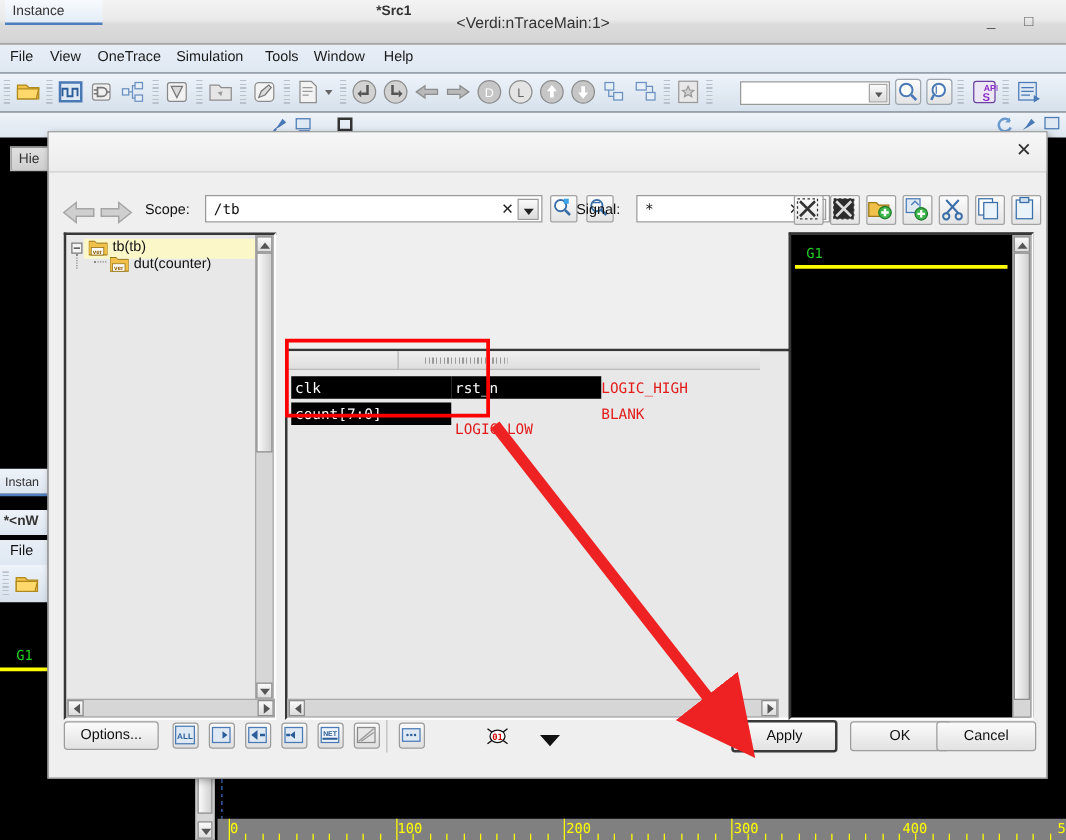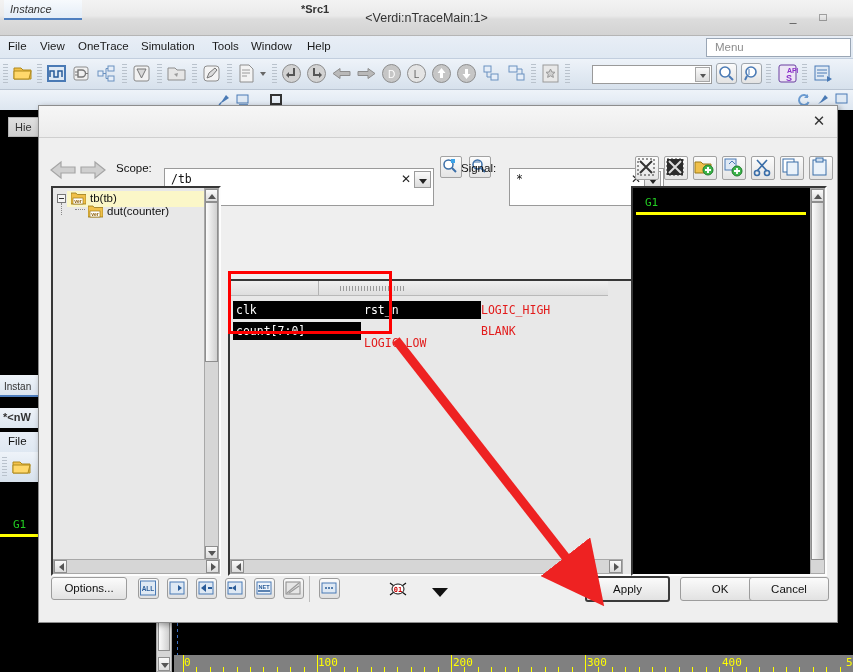--- a/index.html
+++ b/index.html
@@ -51,21 +51,21 @@
 
   .ico {
     width: 21px; height: 21px; border-radius: 3px; position: relative;
     display: block;
   }
   .ico.frame { border: 1px solid #9fa6ad; background: linear-gradient(to bottom,#fbfbfb,#e3e3e3); }
 
   .panelhdrs { position: absolute; left: 0; top: 90px; width: 853px; height: 20px;
      background: linear-gradient(to bottom,#eef3f9,#dde6f0); }
   .phtab { position:absolute; top:0; height:20px; font-size:11px; color:#333; padding:3px 6px 0 6px; }
-  .phtab.sel { background: linear-gradient(to bottom,#f7fafd,#e4edf7); border-bottom:2px solid #4f7fbf;font-style:italic; }
+  .phtab.sel { background: linear-gradient(to bottom,#f7fafd,#e4edf7); border-bottom:2px solid #4f7fbf; }
 
   .blackpane { position:absolute; background:#000; }
   .g1label { position:absolute; color:#22cc22; font-family:"DejaVu Sans Mono", monospace; font-size:11px; }
   .yline { position:absolute; height:3px; background:#ffff00; }
 
   
   .ruler { position:absolute; background:#808080; }
   .rtick { position:absolute; background:#ffff00; }
   .rlabel { position:absolute; color:#ffff00; font-family:"DejaVu Sans Mono", monospace; font-size:11px; }
   .cursorline { position:absolute; width:1px; background:#000; }
@@ -83,21 +83,21 @@
   }
   .dlg-title .t { position:absolute; left:0; right:0; top:8px; text-align:center;
      font-size:13px; font-weight:bold; color:#222; }
   .dlg-close { position:absolute; right:10px; top:7px; width:16px; height:16px;
      text-align:center; font-size:15px; color:#333; line-height:15px; cursor:pointer; }
 
   .navbtn { position:absolute; top:51px; width:28px; height:26px; }
 
   .lbl { position:absolute; font-size:11.5px; color:#111; }
 
-  .combo { position:absolute; height:38px; background:#fff; border:1px solid #9a9a9a;margin-top:12px; }
+  .combo { position:absolute; height:22px; background:#fff; border:1px solid #9a9a9a; }
   .combo .val { position:absolute; left:6px; top:3px; font-size:11.5px;
      font-family:"DejaVu Sans Mono", monospace; color:#111; }
   .combo .clr { position:absolute; right:22px; top:3px; font-size:12px; color:#222; cursor:pointer; }
   .combo .dd { position:absolute; right:2px; top:2px; width:17px; height:17px;
      background: linear-gradient(to bottom,#fafafa,#dcdcdc); border:1px solid #9b9b9b; }
   .combo .dd:after { content:""; position:absolute; left:4px; top:7px;
      border-left:4px solid transparent; border-right:4px solid transparent; border-top:5px solid #222; }
 
   .tbtn { position:absolute; width:22px; height:22px;
      background: linear-gradient(to bottom,#fcfcfc,#e4e4e4); border:1px solid #a2a2a2; border-radius:2px; }
@@ -152,21 +152,20 @@
     </div>
 
     <div class="menubar">
       <div class="menuitem" style="left:8px">File</div>
       <div class="menuitem" style="left:40px">View</div>
       <div class="menuitem" style="left:78px">OneTrace</div>
       <div class="menuitem" style="left:141px">Simulation</div>
       <div class="menuitem" style="left:212px">Tools</div>
       <div class="menuitem" style="left:251px">Window</div>
       <div class="menuitem" style="left:307px">Help</div>
-      <div class="menubox">Menu</div>
     </div>
 
     <div class="toolbar">
       <div class="grip" style="left:3px"></div>
       <div class="tbi" style="left:12px">
         <svg width="21" height="21" viewBox="0 0 21 21">
             <path d="M2 5h7l2 2h8v9H2z" fill="#f2c14a" stroke="#b08a1c"></path>
             <path d="M2 8h17l-2 8H2z" fill="#ffd86b" stroke="#b08a1c"></path>
           </svg>
       </div>

